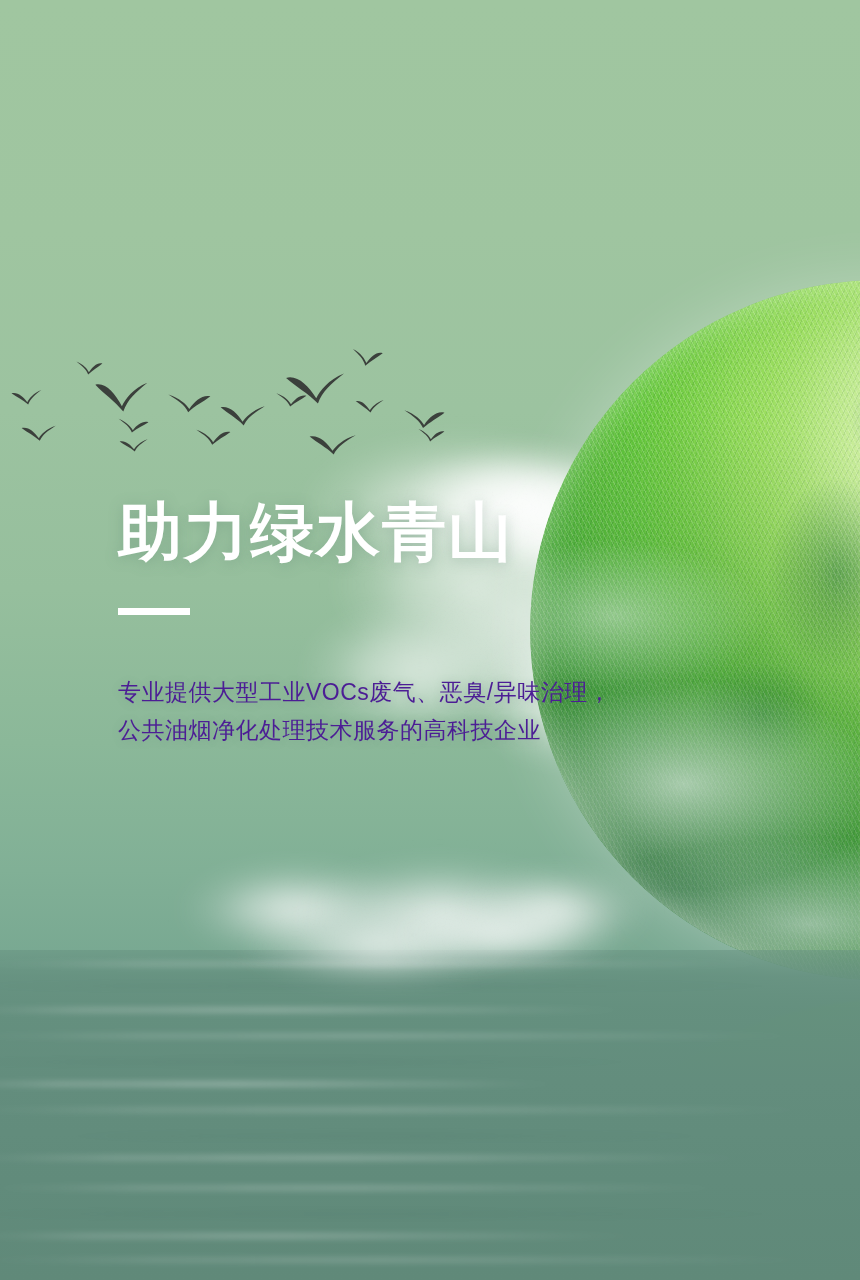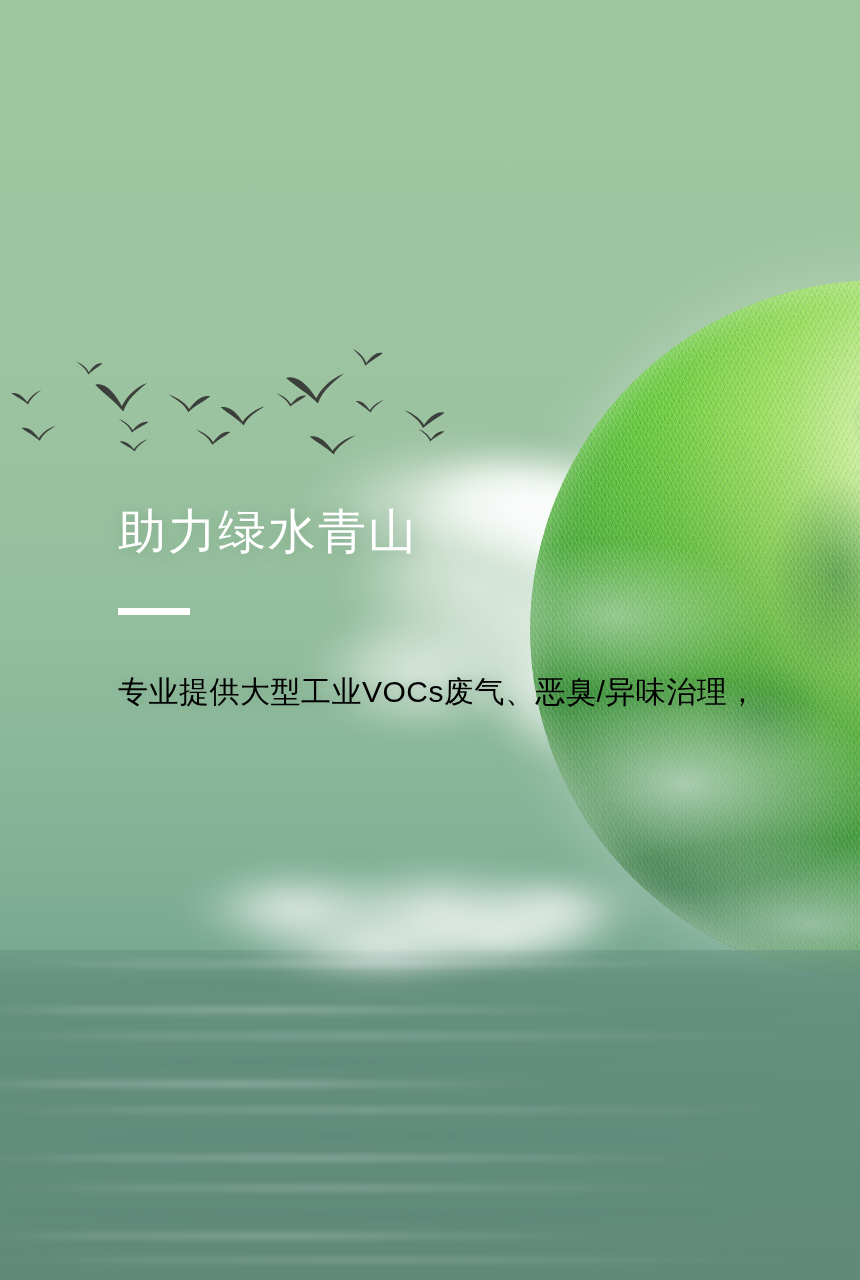--- a/index.html
+++ b/index.html
@@ -209,37 +209,37 @@
 
   
   .copy {
     position: absolute;
     left: 118px;
     top: 488px;
     width: 560px;
   }
   .headline {
     color: #ffffff;
-    font-size: 48px;
-    font-weight: normal;
+    font-size: 64px;
+    font-weight: bold;
     line-height: 88px;
     letter-spacing: 2px;
     text-shadow: 0 2px 14px rgba(90,130,110,.35);
     white-space: nowrap;
   }
   .divider {
     margin-top: 32px;
     width: 72px;
     height: 7px;
     background: #ffffff;
   }
   .subcopy {
     margin-top: 58px;
-    color: #000000;
-    font-size: 30px;
+    color: #4c1d95;
+    font-size: 23px;
     line-height: 38px;
     letter-spacing: .5px;
     text-shadow: 0 1px 8px rgba(90,130,110,.30);
     white-space: nowrap;
   }
 </style>
 </head>
 <body>
 
 <div id="poster">
@@ -343,15 +343,16 @@
       <div class="cloud mist" style="left: 290px; top: 858px; width: 300px; height: 110px; filter: blur(12px);"></div>
       <div class="cloud mist" style="left: 460px; top: 868px; width: 190px; height: 85px; filter: blur(12px);"></div>
       <div class="cloud mist" style="left: 240px; top: 906px; width: 280px; height: 80px; filter: blur(12px);"></div>
       <div class="cloud mist" style="left: 390px; top: 900px; width: 230px; height: 70px; filter: blur(12px);"></div>
     </div>
 
   <div class="copy">
     <div class="headline">助力绿水青山</div>
     <div class="divider"></div>
     <div class="subcopy">专业提供大型工业VOCs废气、恶臭/异味治理，</div>
+    <div class="subcopy" style="margin-top:0">公共油烟净化处理技术服务的高科技企业</div>
   </div>
 
 </div>
 
 </body></html>

